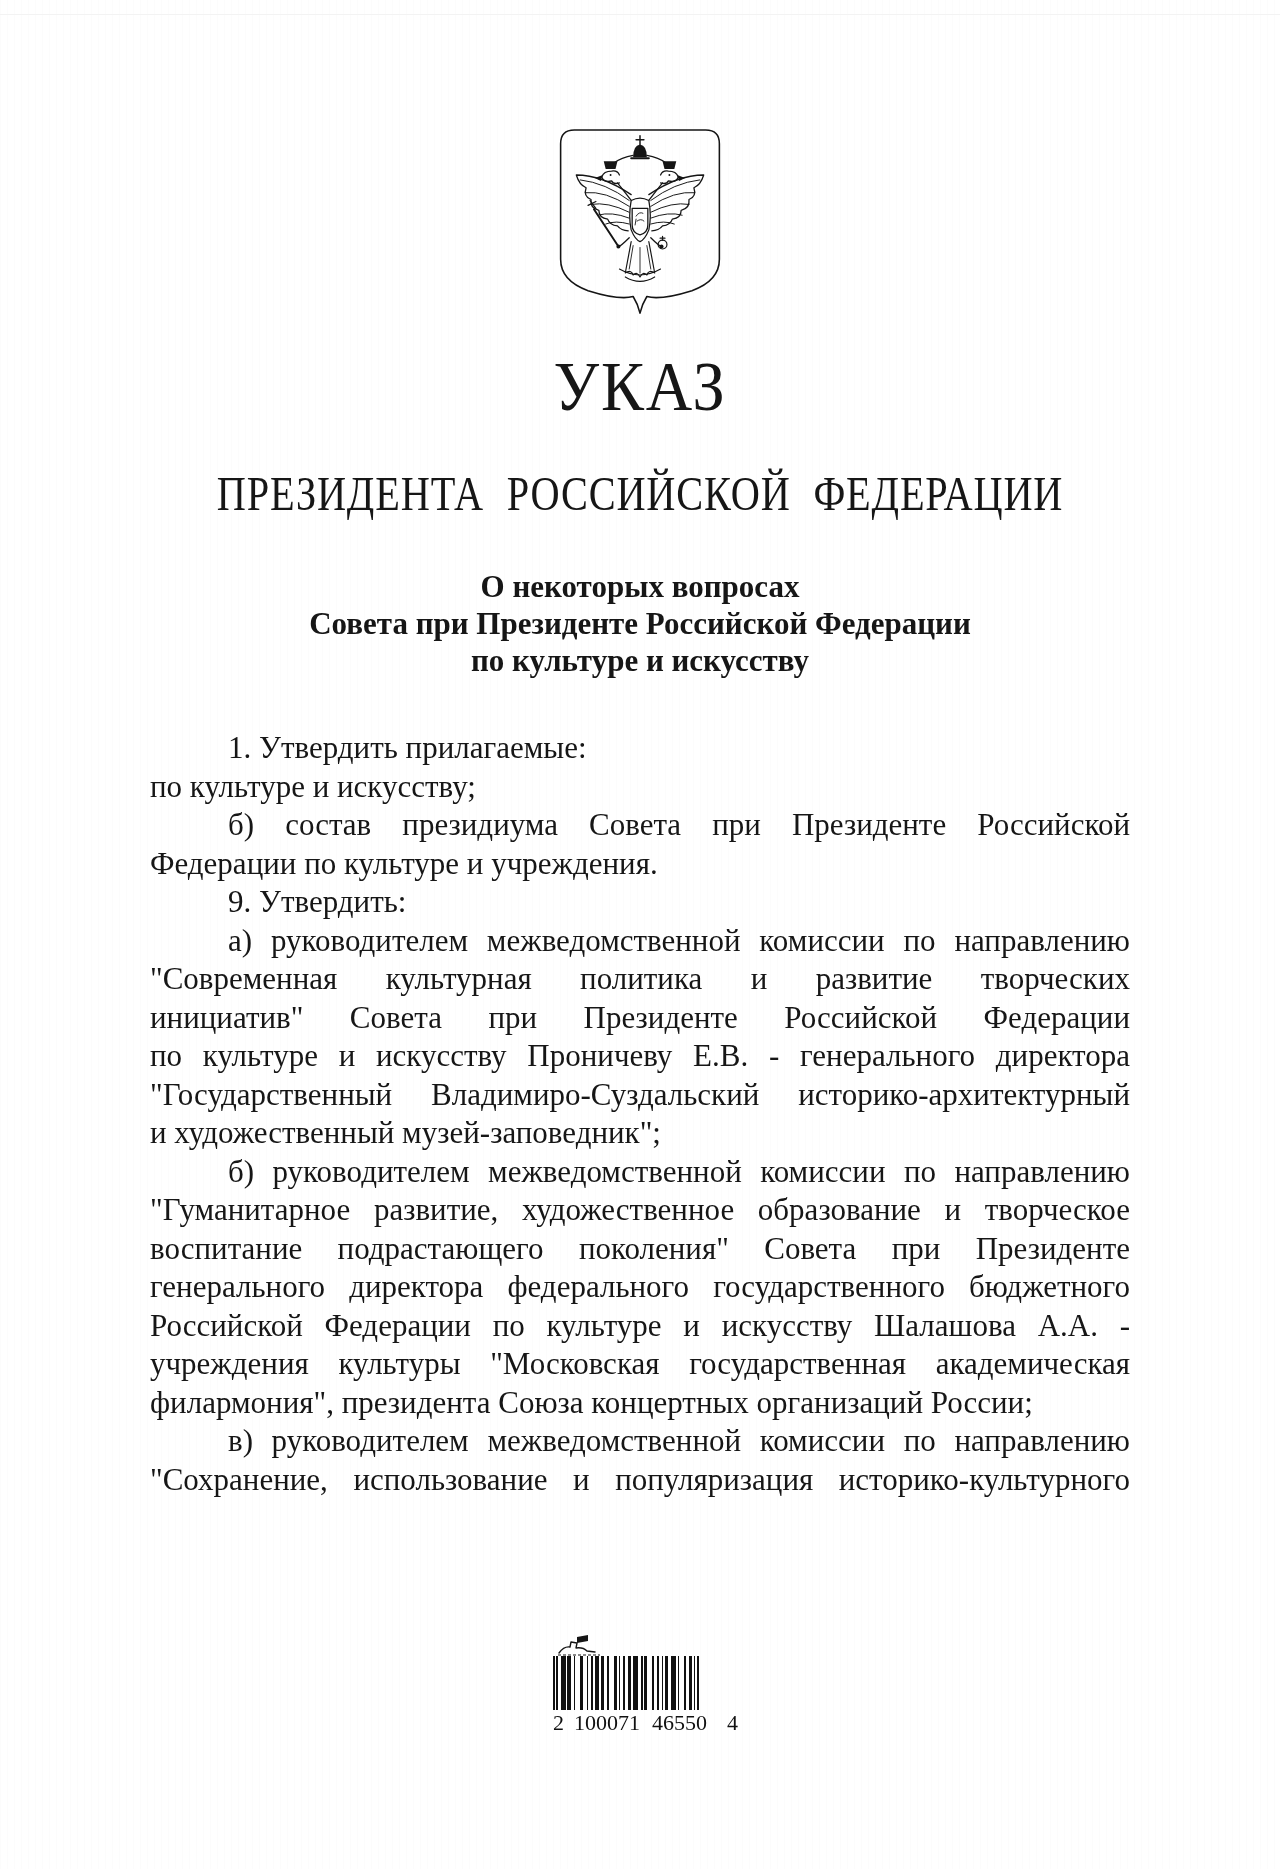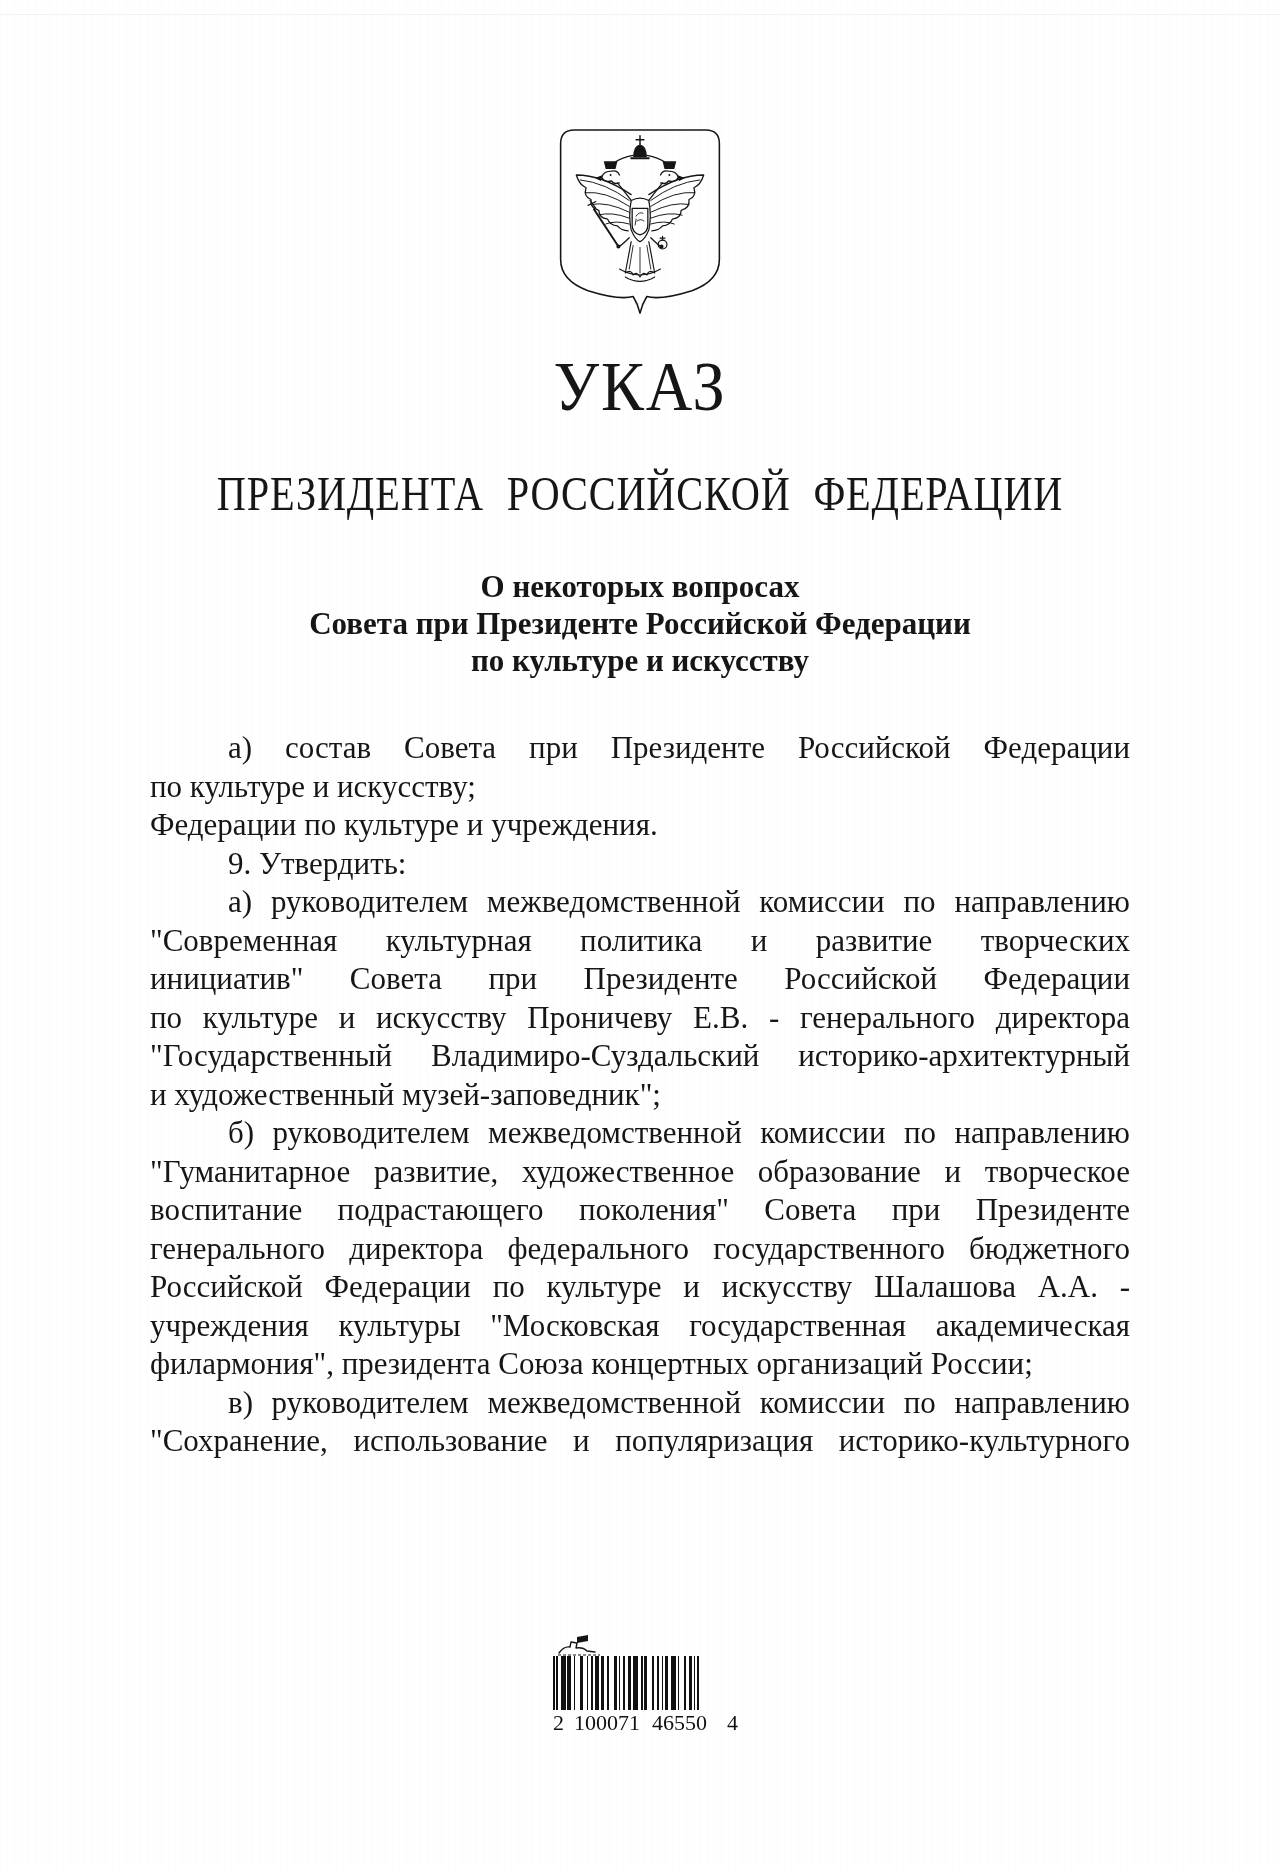--- a/index.html
+++ b/index.html
@@ -94,22 +94,23 @@
   <div class="decree-title">УКАЗ</div>
   <div class="decree-issuer">ПРЕЗИДЕНТА  РОССИЙСКОЙ  ФЕДЕРАЦИИ</div>
 
   <div class="subject">
     <div>О некоторых вопросах</div>
     <div>Совета при Президенте Российской Федерации</div>
     <div>по культуре и искусству</div>
   </div>
 
   <div class="bodytext">
-    <div class="line i j">а) состав Совета при Президенте Российской Федерации</div>
+    <div class="line i">1. Утвердить прилагаемые:</div>
     <div class="line">по культуре и искусству;</div>
+    <div class="line i j">б) состав президиума Совета при Президенте Российской</div>
     <div class="line">Федерации по культуре и учреждения.</div>
     <div class="line i">9. Утвердить:</div>
     <div class="line i j">а) руководителем межведомственной комиссии по направлению</div>
     <div class="line j">"Современная культурная политика и развитие творческих</div>
     <div class="line j">инициатив" Совета при Президенте Российской Федерации</div>
     <div class="line j">по культуре и искусству Проничеву Е.В. - генерального директора</div>
     <div class="line j">"Государственный Владимиро-Суздальский историко-архитектурный</div>
     <div class="line">и художественный музей-заповедник";</div>
     <div class="line i j">б) руководителем межведомственной комиссии по направлению</div>
     <div class="line j">"Гуманитарное развитие, художественное образование и творческое</div>

